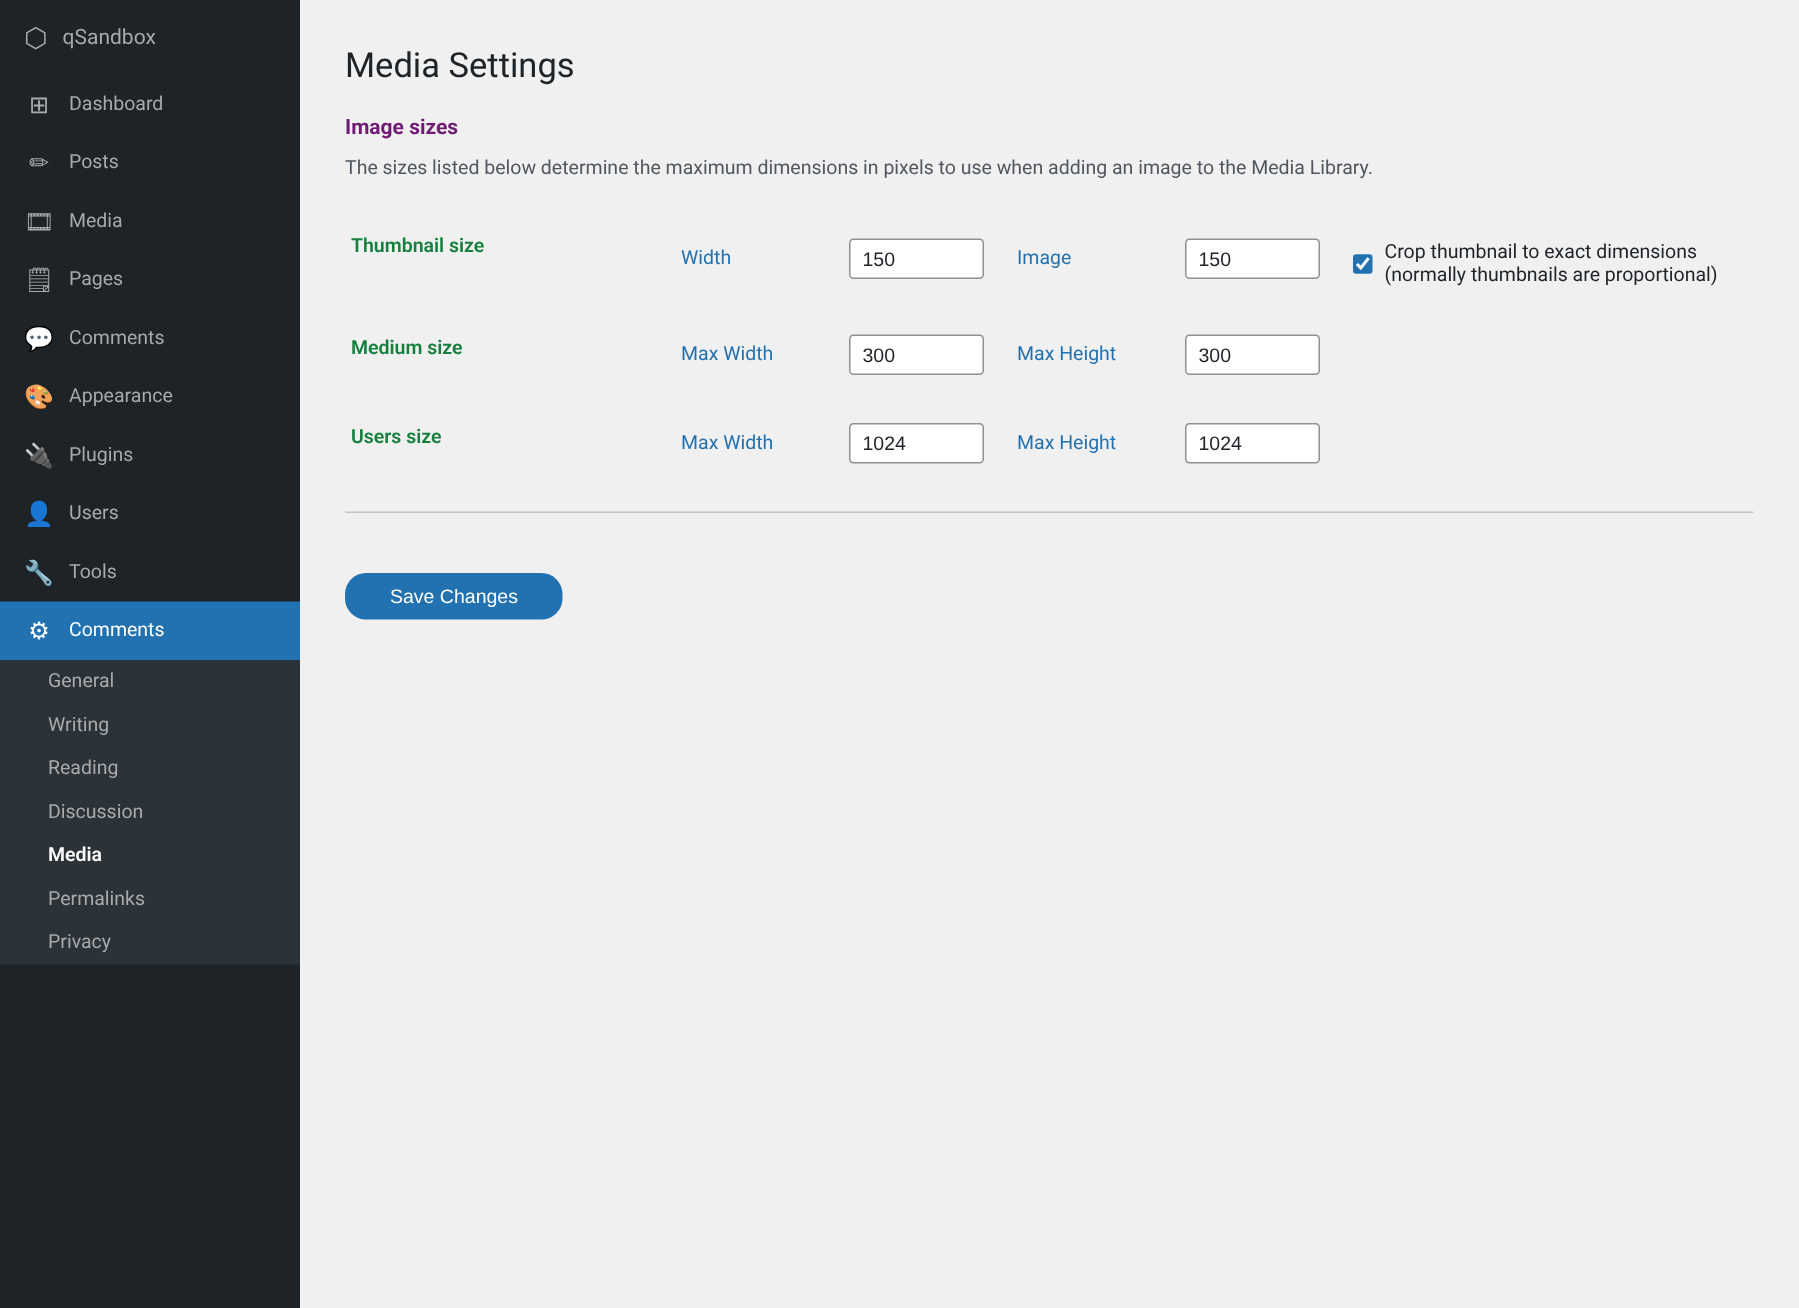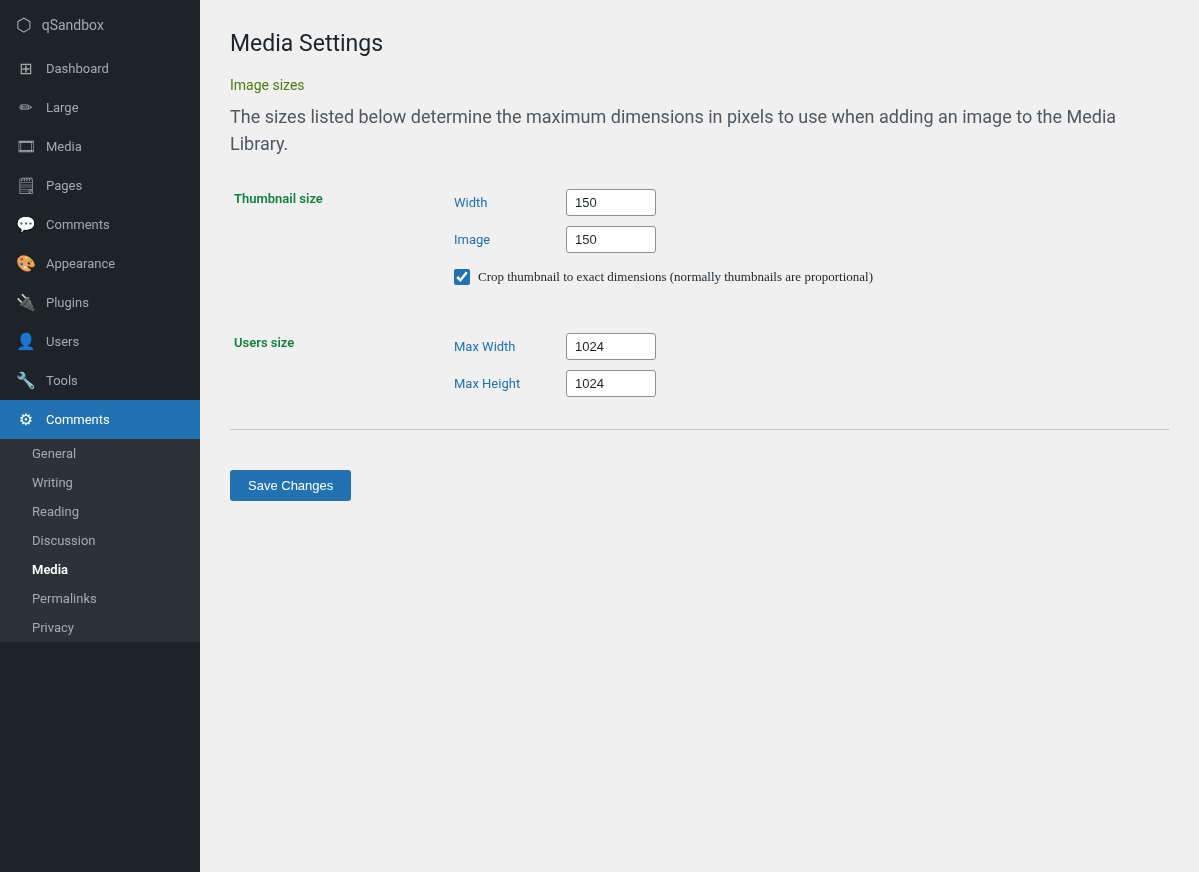--- a/index.html
+++ b/index.html
@@ -61,28 +61,28 @@
 
     h1.page-title {
       font-size: 23px;
       font-weight: 400;
       color: #1d2327;
       margin-bottom: 20px;
     }
 
     h2.section-title {
       font-size: 14px;
-      font-weight: 400;
-      color: #4d7c0f;
+      font-weight: 700;
+      color: #701a75;
       margin-bottom: 10px;
     }
 
     .info-text {
       color: #50575e;
-      font-size: 18px;
+      font-size: 13px;
       margin-bottom: 24px;
       line-height: 1.5;
     }
 
     .settings-table {
       width: 100%;
       border-collapse: collapse;
     }
     .settings-table tr td {
       padding: 8px 4px;
@@ -94,22 +94,22 @@
       color: #15803d;
       font-size: 13px;
       padding-top: 10px;
     }
     .settings-table .field-col {
       color: #50575e;
       font-size: 13px;
     }
     .field-group {
       display: flex;
-      flex-direction: column;
-      gap: 10px;
+      flex-direction: row;
+      gap: 22px;
     }
     .field-row {
       display: flex;
       align-items: center;
       gap: 12px;
     }
     .field-row label {
       width: 100px;
       color: #2271b1;
       font-size: 13px;
@@ -125,36 +125,36 @@
       background: #fff;
     }
 
     .checkbox-row {
       display: flex;
       align-items: center;
       gap: 8px;
       margin-top: 6px;
     }
     .checkbox-row input[type="checkbox"] { width: 16px; height: 16px; accent-color: #2271b1; }
-    .checkbox-row label { color: #1d2327; font-size: 13px; cursor: pointer; font-family: Liberation Serif, serif; }
+    .checkbox-row label { color: #1d2327; font-size: 13px; cursor: pointer; }
 
     .section-divider {
       border: none;
       border-top: 1px solid #c3c4c7;
       margin: 24px 0;
     }
 
     .upload-section h2 { margin-bottom: 14px; }
 
     .save-btn {
       background: #2271b1;
       color: #fff;
       border: none;
-      border-radius: 3px;
-      padding: 8px 18px;
+      border-radius: 14px;
+      padding: 8px 30px;
       font-size: 13px;
       font-weight: 500;
       cursor: pointer;
       margin-top: 16px;
     }
   </style>
 </head>
 <body>
 
 <nav id="sidebar">
@@ -162,21 +162,21 @@
     <span class="icon">⬡</span>
     <span>qSandbox</span>
   </div>
 
   <div class="sidebar-item">
     <span class="icon">⊞</span>
     <span>Dashboard</span>
   </div>
   <div class="sidebar-item">
     <span class="icon">✏</span>
-    <span>Large</span>
+    <span>Posts</span>
   </div>
   <div class="sidebar-item">
     <span class="icon">🎞</span>
     <span>Media</span>
   </div>
   <div class="sidebar-item">
     <span class="icon">🗒</span>
     <span>Pages</span>
   </div>
   <div class="sidebar-item">
@@ -243,20 +243,35 @@
             <label for="crop-thumb">Crop thumbnail to exact dimensions (normally thumbnails are proportional)</label>
           </div>
         </div>
       </td>
     </tr>
 
     <tr>
           <td colspan="2" style="height:16px;"></td>
         </tr>
 
+    <tr>
+      <td class="label-col">Medium size</td>
+      <td class="field-col">
+        <div class="field-group">
+          <div class="field-row">
+            <label>Max Width</label>
+            <input type="number" value="300" style="">
+          </div>
+          <div class="field-row">
+            <label>Max Height</label>
+            <input type="number" value="300" style="">
+          </div>
+        </div>
+      </td>
+    </tr>
 
     <tr>
           <td colspan="2" style="height:16px;"></td>
         </tr>
 
     <tr>
       <td class="label-col">Users size</td>
       <td class="field-col">
         <div class="field-group">
           <div class="field-row">

